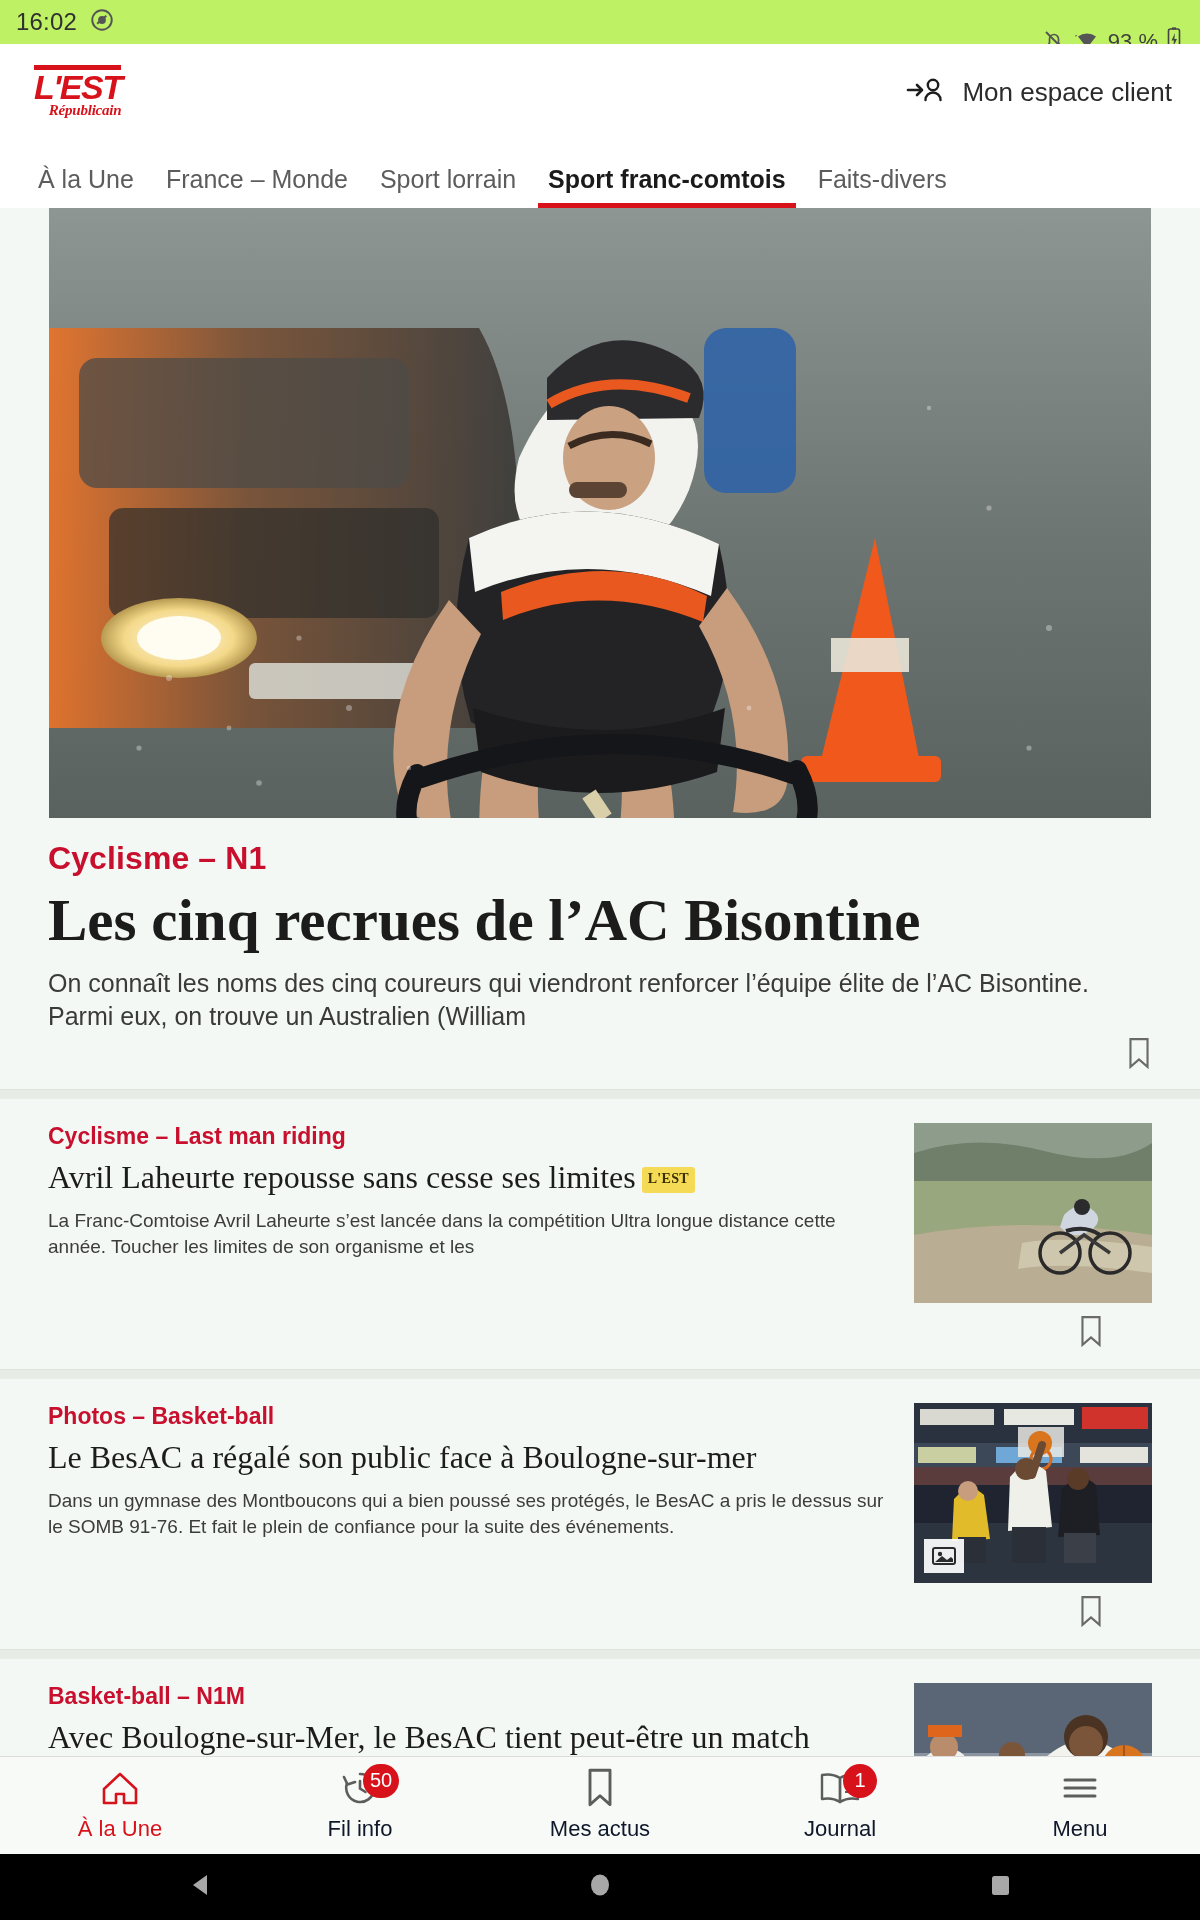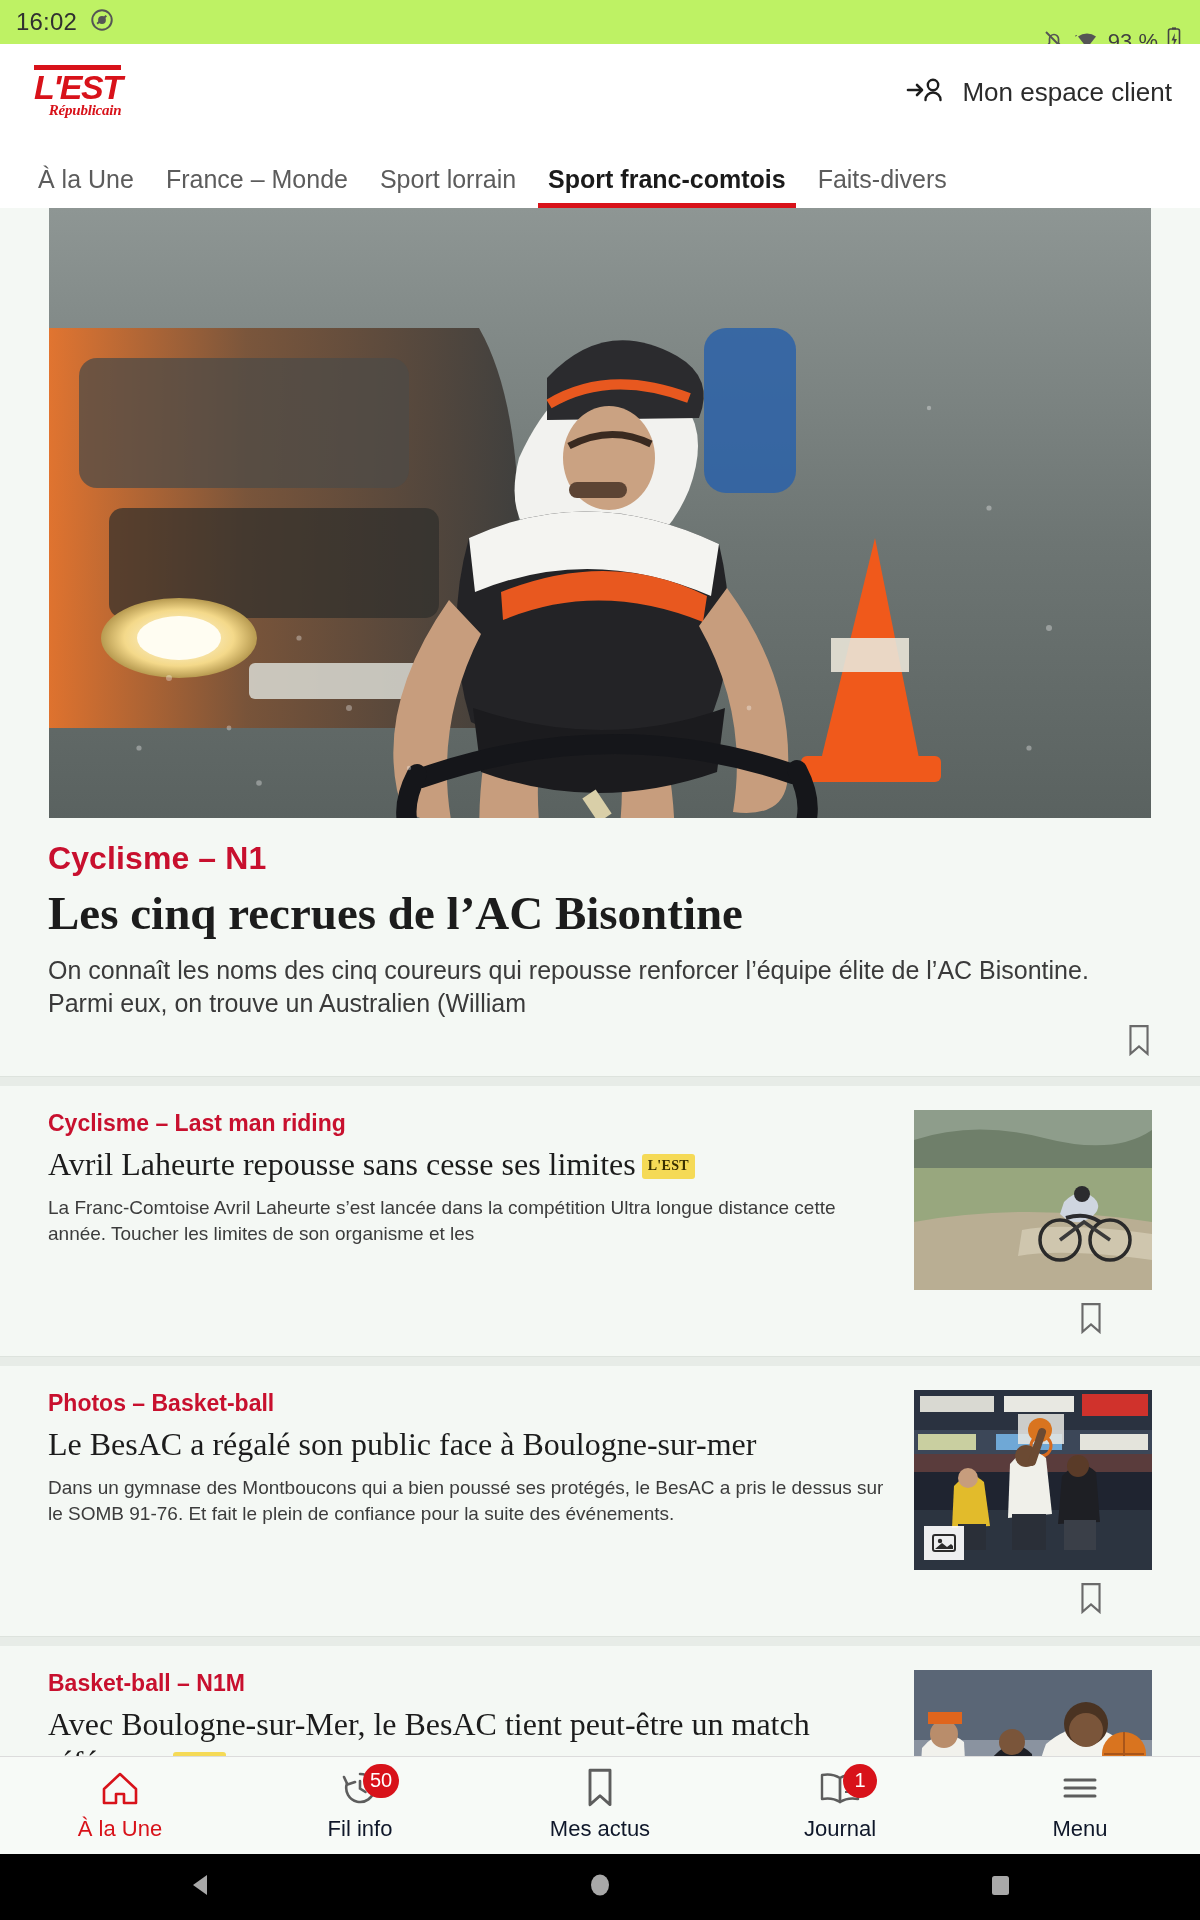--- a/index.html
+++ b/index.html
@@ -127,21 +127,21 @@
   .kicker {
     color: #c8102e;
     font-size: 32px;
     font-weight: 700;
     letter-spacing: .1px;
     margin-bottom: 10px;
   }
   .lead-title {
     font-family: "Liberation Serif", serif;
     font-weight: 700;
-    font-size: 47px;
+    font-size: 59px;
     color: #1c1c1c;
     line-height: 1.12;
     margin-bottom: 14px;
   }
   .lead-teaser {
     font-size: 25px;
     color: #3a3a3a;
     line-height: 1.32;
   }
   .lead-actions {
@@ -404,21 +404,21 @@
             <circle cx="1000" cy="420" r="3"></circle>
               <circle cx="880" cy="200" r="2.2"></circle>
               <circle cx="980" cy="540" r="2.6"></circle>
           </g>
         </svg>
       </div>
 
       <div class="lead-body">
         <div class="kicker">Cyclisme – N1</div>
         <div class="lead-title">Les cinq recrues de l’AC Bisontine</div>
-        <div class="lead-teaser">On connaît les noms des cinq coureurs qui repousse renforcer l’équipe élite de l’AC Bisontine. Parmi eux, on trouve un Australien (William</div>
+        <div class="lead-teaser">On connaît les noms des cinq coureurs qui viendront renforcer l’équipe élite de l’AC Bisontine. Parmi eux, on trouve un Australien (William</div>
       </div>
       <div class="lead-actions">
         <span class="bm">
           <svg width="26" height="32" viewBox="0 0 24 30">
               <path d="M4 2 H20 V28 L12 21 L4 28 Z" fill="none" stroke="#6a6a6a" stroke-width="2"></path>
             </svg>
         </span>
       </div>
     </div>
 

